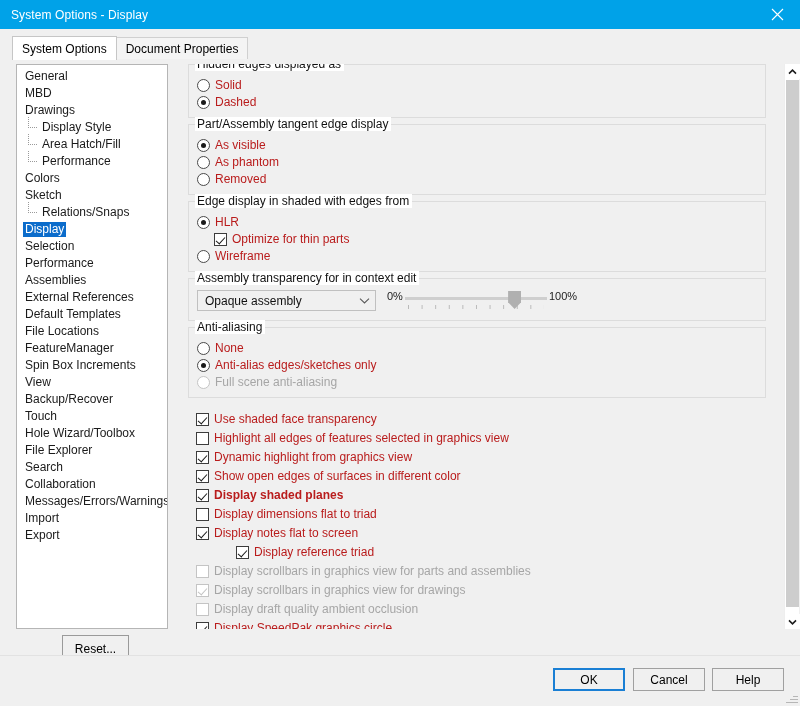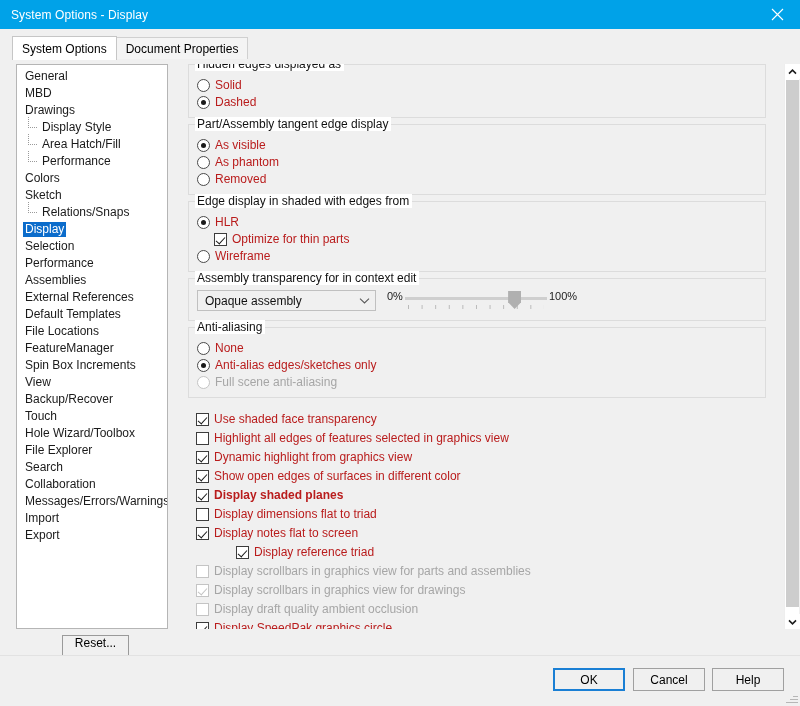--- a/index.html
+++ b/index.html
@@ -125,21 +125,21 @@
     background: #0b6ccb;
     color: #ffffff;
   }
 
   .reset-btn {
     position: absolute; left: 62px; top: 576px;
     width: 67px; height: 22px;
     background: #f0f0f0;
     border: 1px solid #9a9a9a;
     font-size: 12px; color: #000;
-    display: flex; align-items: flex-start; justify-content: center;
+    display: flex; align-items: flex-end; justify-content: center;
     cursor: pointer; user-select: none;
   }
 
   
   .pane {
     position: absolute; left: 188px; top: 5px;
     width: 596px; height: 565px;
     overflow: hidden;
   }
   .pane-inner { position: absolute; left: 0; top: 0; width: 578px; }

